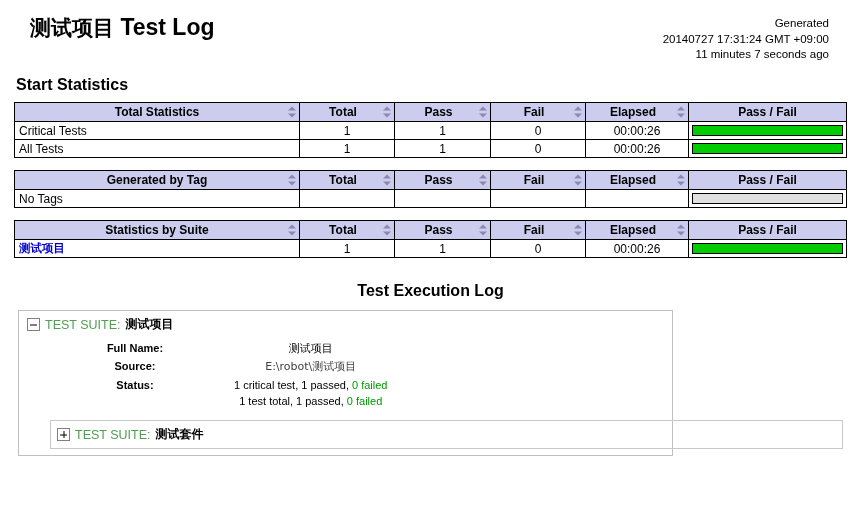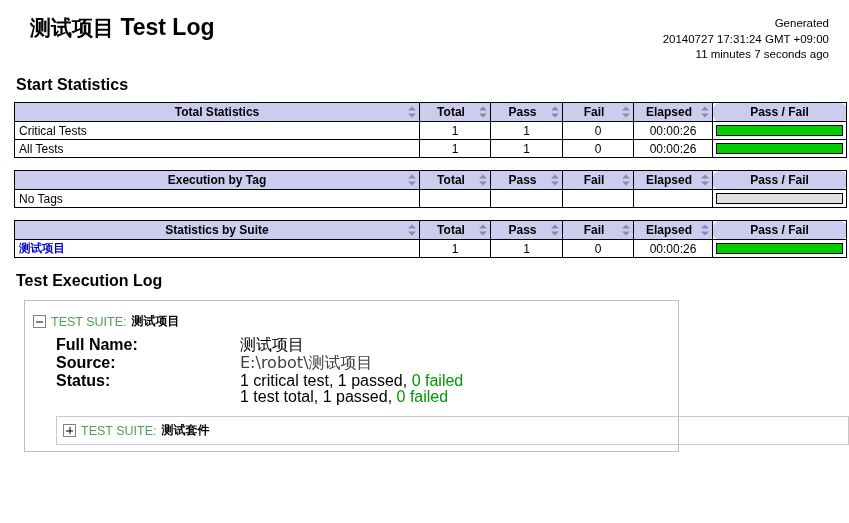--- a/index.html
+++ b/index.html
@@ -51,37 +51,37 @@
     color: #000000;
   }
 
   
   .section-title {
     font-size: 16px;
     font-weight: bold;
     margin: 0 0 8px 12px;
   }
   #stats-section-title { margin-top: 6px; }
-  #log-section-title { margin-top: 14px; margin-bottom: 10px; }
+  #log-section-title { margin-top: 24px; margin-bottom: 10px; text-align: center; }
 
   
   .stat-table {
     width: 833px;
     margin: 0 0 12px 10px;
     border-collapse: collapse;
     border: 1px solid #000000;
     table-layout: fixed;
     background: #ffffff;
   }
   .stat-table th,
   .stat-table td {
     border: 1px solid #000000;
     font-size: 12px;
     height: 17px;
-    padding: 0 2px;
+    padding: 0 14px;
     overflow: hidden;
     white-space: nowrap;
   }
   .stat-table thead th {
     background: #ccccee;
     font-weight: bold;
     text-align: center;
     height: 18px;
   }
   .th-name { position: relative; }
@@ -113,21 +113,21 @@
   }
   .th-num {
     position: relative;
     text-align: center;
   }
   .th-num .label { padding-right: 8px; }
   .col-total { width: 66px; }
   .col-pass  { width: 67px; }
   .col-fail  { width: 66px; }
   .col-elapsed { width: 74px; }
-  .col-graph { width: 129px; border-radius: 7px; }
+  .col-graph { width: 129px; }
 
   .stat-table tbody td.name-cell {
     text-align: left;
     padding-left: 4px;
     font-size: 12px;
   }
   .stat-table tbody td.num-cell {
     text-align: center;
   }
   .stat-table tbody td.graph-cell {
@@ -151,26 +151,26 @@
     overflow: hidden;
   }
   .bar .pass-part {
     position: absolute;
     left: 0; top: 0; bottom: 0;
     background: #00cc00;
   }
 
   
   .log-box {
-    margin-left: 20px;
+    margin-left: 14px;
     width: 655px;
     box-sizing: border-box;
     border: 1px solid #c0c0c0;
     background: #ffffff;
-    padding: 12px 8px 6px 8px;
+    padding: 5px 8px 6px 8px;
   }
   .suite-header {
     display: flex;
     align-items: center;
     font-size: 12.5px;
     margin-bottom: 6px;
   }
   .toggle-box {
     width: 11px;
     height: 11px;
@@ -211,24 +211,25 @@
     font-family: "DejaVu Sans", sans-serif;
     font-size: 12px;
   }
 
   .meta-table {
     border-collapse: collapse;
     margin-left: 23px;
     margin-top: 2px;
   }
   .meta-table td {
-    font-size: 16px;
+    font-size: 11px;
     padding: 1px 0;
     vertical-align: top;
     line-height: 16px;
+    text-align: center;
   }
   .meta-label {
     font-weight: bold;
     white-space: nowrap;
     padding-right: 14px !important;
     width: 170px;
   }
   .meta-value .cjkv {
     font-family: "DejaVu Sans", sans-serif;
   }
@@ -306,21 +307,21 @@
                 <div class="pass-part" style="width: 100%; background: rgb(0, 204, 0);"></div>
               </div>
             </td>
           </tr>
         </tbody>
       </table>
       <table class="stat-table">
         <thead>
           <tr>
             <th class="th-name">
-              <span class="label">Execution by Tag</span>
+              <span class="label">Generated by Tag</span>
               <span class="sort-icon"></span>
             </th>
             <th class="th-num col-total"><span class="label">Total</span><span class="sort-icon"></span></th>
             <th class="th-num col-pass"><span class="label">Pass</span><span class="sort-icon"></span></th>
             <th class="th-num col-fail"><span class="label">Fail</span><span class="sort-icon"></span></th>
             <th class="th-num col-elapsed"><span class="label">Elapsed</span><span class="sort-icon"></span></th>
             <th class="col-graph">Pass / Fail</th>
           </tr>
         </thead>
         <tbody>

